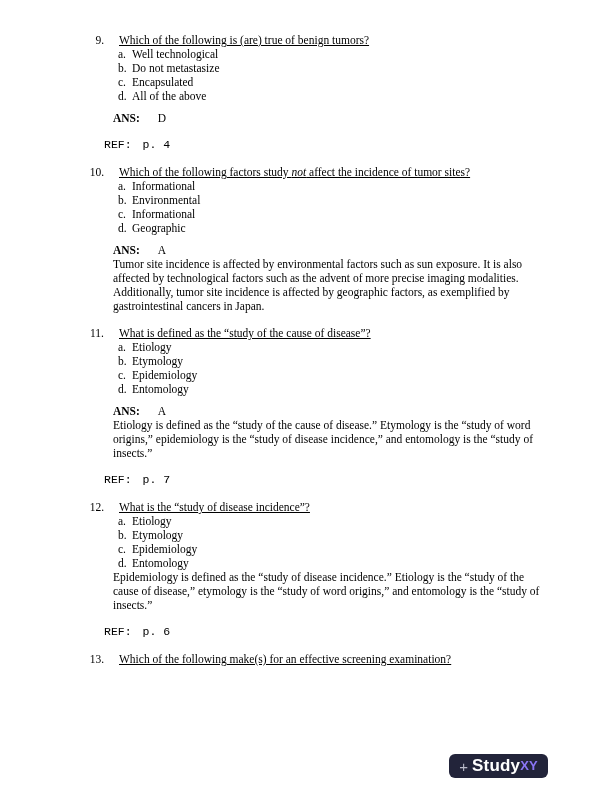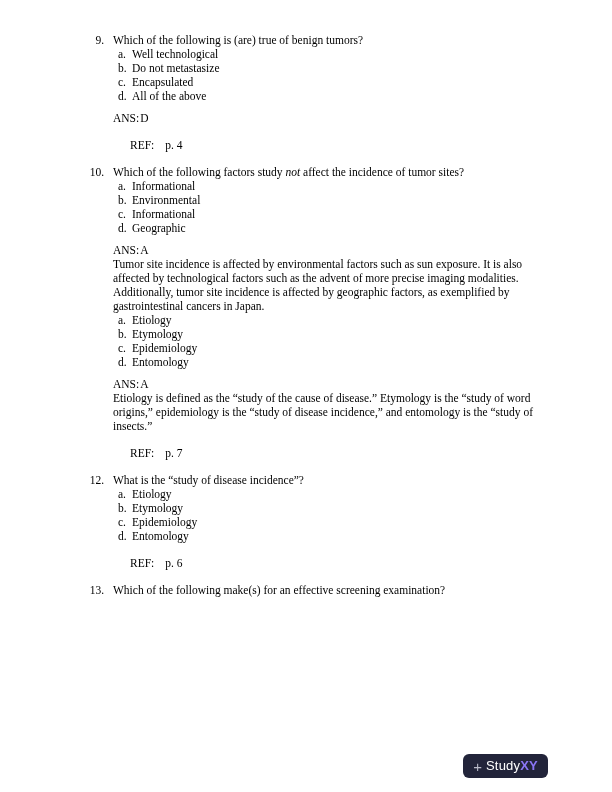--- a/index.html
+++ b/index.html
@@ -14,44 +14,44 @@
     line-height: 14px;
     color: #000000;
     overflow: hidden;
   }
   .content {
     padding: 33px 70px 0 80px;
   }
   .q { display: flex; margin-top: 13px; }
   .q.first { margin-top: 0; }
   .qnum { width: 24px; text-align: right; flex: none; }
-  .qtext { margin-left: 9px; flex: 1; }
+  .qtext { margin-left: 15px; flex: 1; text-decoration: underline; }
   .qtext .ital { font-style: italic; }
   .choices { margin-left: 38px; }
   .choice { display: flex; }
   .cletter { width: 14px; flex: none; }
   .ans { margin-top: 8px; margin-left: 33px; }
-  .ans-label { padding-right: 1px; }
+  .ans-label { padding-right: 18px; font-weight: bold; }
   .expl { margin-left: 33px; }
-  .ref { margin-top: 13px; margin-left: 50px; }
+  .ref { margin-top: 13px; margin-left: 24px; font-family: Liberation Mono, monospace; }
   .ref-label { padding-right: 11px; }
   .logo {
     position: absolute;
     right: 64px;
     bottom: 14px;
     height: 24px;
     background: #22243a;
     border-radius: 6px;
     display: flex;
     align-items: center;
     padding: 0 10px;
     font-family: "Liberation Sans", sans-serif;
   }
   .logo-plus { color: #b9bac9; font-size: 15px; line-height: 15px; margin-right: 4px; font-weight: 400; }
-  .logo-study { color: #ffffff; font-weight: 400; font-size: 13px; letter-spacing: 0.2px; }
+  .logo-study { color: #ffffff; font-weight: 700; font-size: 17px; letter-spacing: 0.2px; }
   .logo-xy { color: #8a75f5; font-weight: 700; font-size: 13px; letter-spacing: 0.2px; }
 </style>
 </head>
 <body>
 
 <div class="page">
   <div class="content">
 
     <div class="q first">
       <div class="qnum">9.</div>
@@ -102,20 +102,24 @@
       <div class="choice">
         <span class="cletter">d.</span>
         <span>Geographic</span>
       </div>
     </div>
     <div class="ans">
       <span class="ans-label">ANS:</span><span>A</span>
     </div>
     <div class="expl">Tumor site incidence is affected by environmental factors such as sun exposure. It is also affected by technological factors such as the advent of more precise imaging modalities. Additionally, tumor site incidence is affected by geographic factors, as exemplified by gastrointestinal cancers in Japan.</div>
 
+    <div class="q">
+      <div class="qnum">11.</div>
+      <div class="qtext"><span>What is defined as the “study of the cause of disease”?</span><span class="ital"></span><span></span></div>
+    </div>
     <div class="choices">
       <div class="choice">
         <span class="cletter">a.</span>
         <span>Etiology</span>
       </div>
       <div class="choice">
         <span class="cletter">b.</span>
         <span>Etymology</span>
       </div>
       <div class="choice">
@@ -150,20 +154,21 @@
       </div>
       <div class="choice">
         <span class="cletter">c.</span>
         <span>Epidemiology</span>
       </div>
       <div class="choice">
         <span class="cletter">d.</span>
         <span>Entomology</span>
       </div>
     </div>
+    <div class="expl">Epidemiology is defined as the “study of disease incidence.” Etiology is the “study of the cause of disease,” etymology is the “study of word origins,” and entomology is the “study of insects.”</div>
     <div class="ref">
       <span class="ref-label">REF:</span><span>p. 6</span>
     </div>
 
     <div class="q">
       <div class="qnum">13.</div>
       <div class="qtext"><span>Which of the following make(s) for an effective screening examination?</span><span class="ital"></span><span></span></div>
     </div>
 
   </div>

